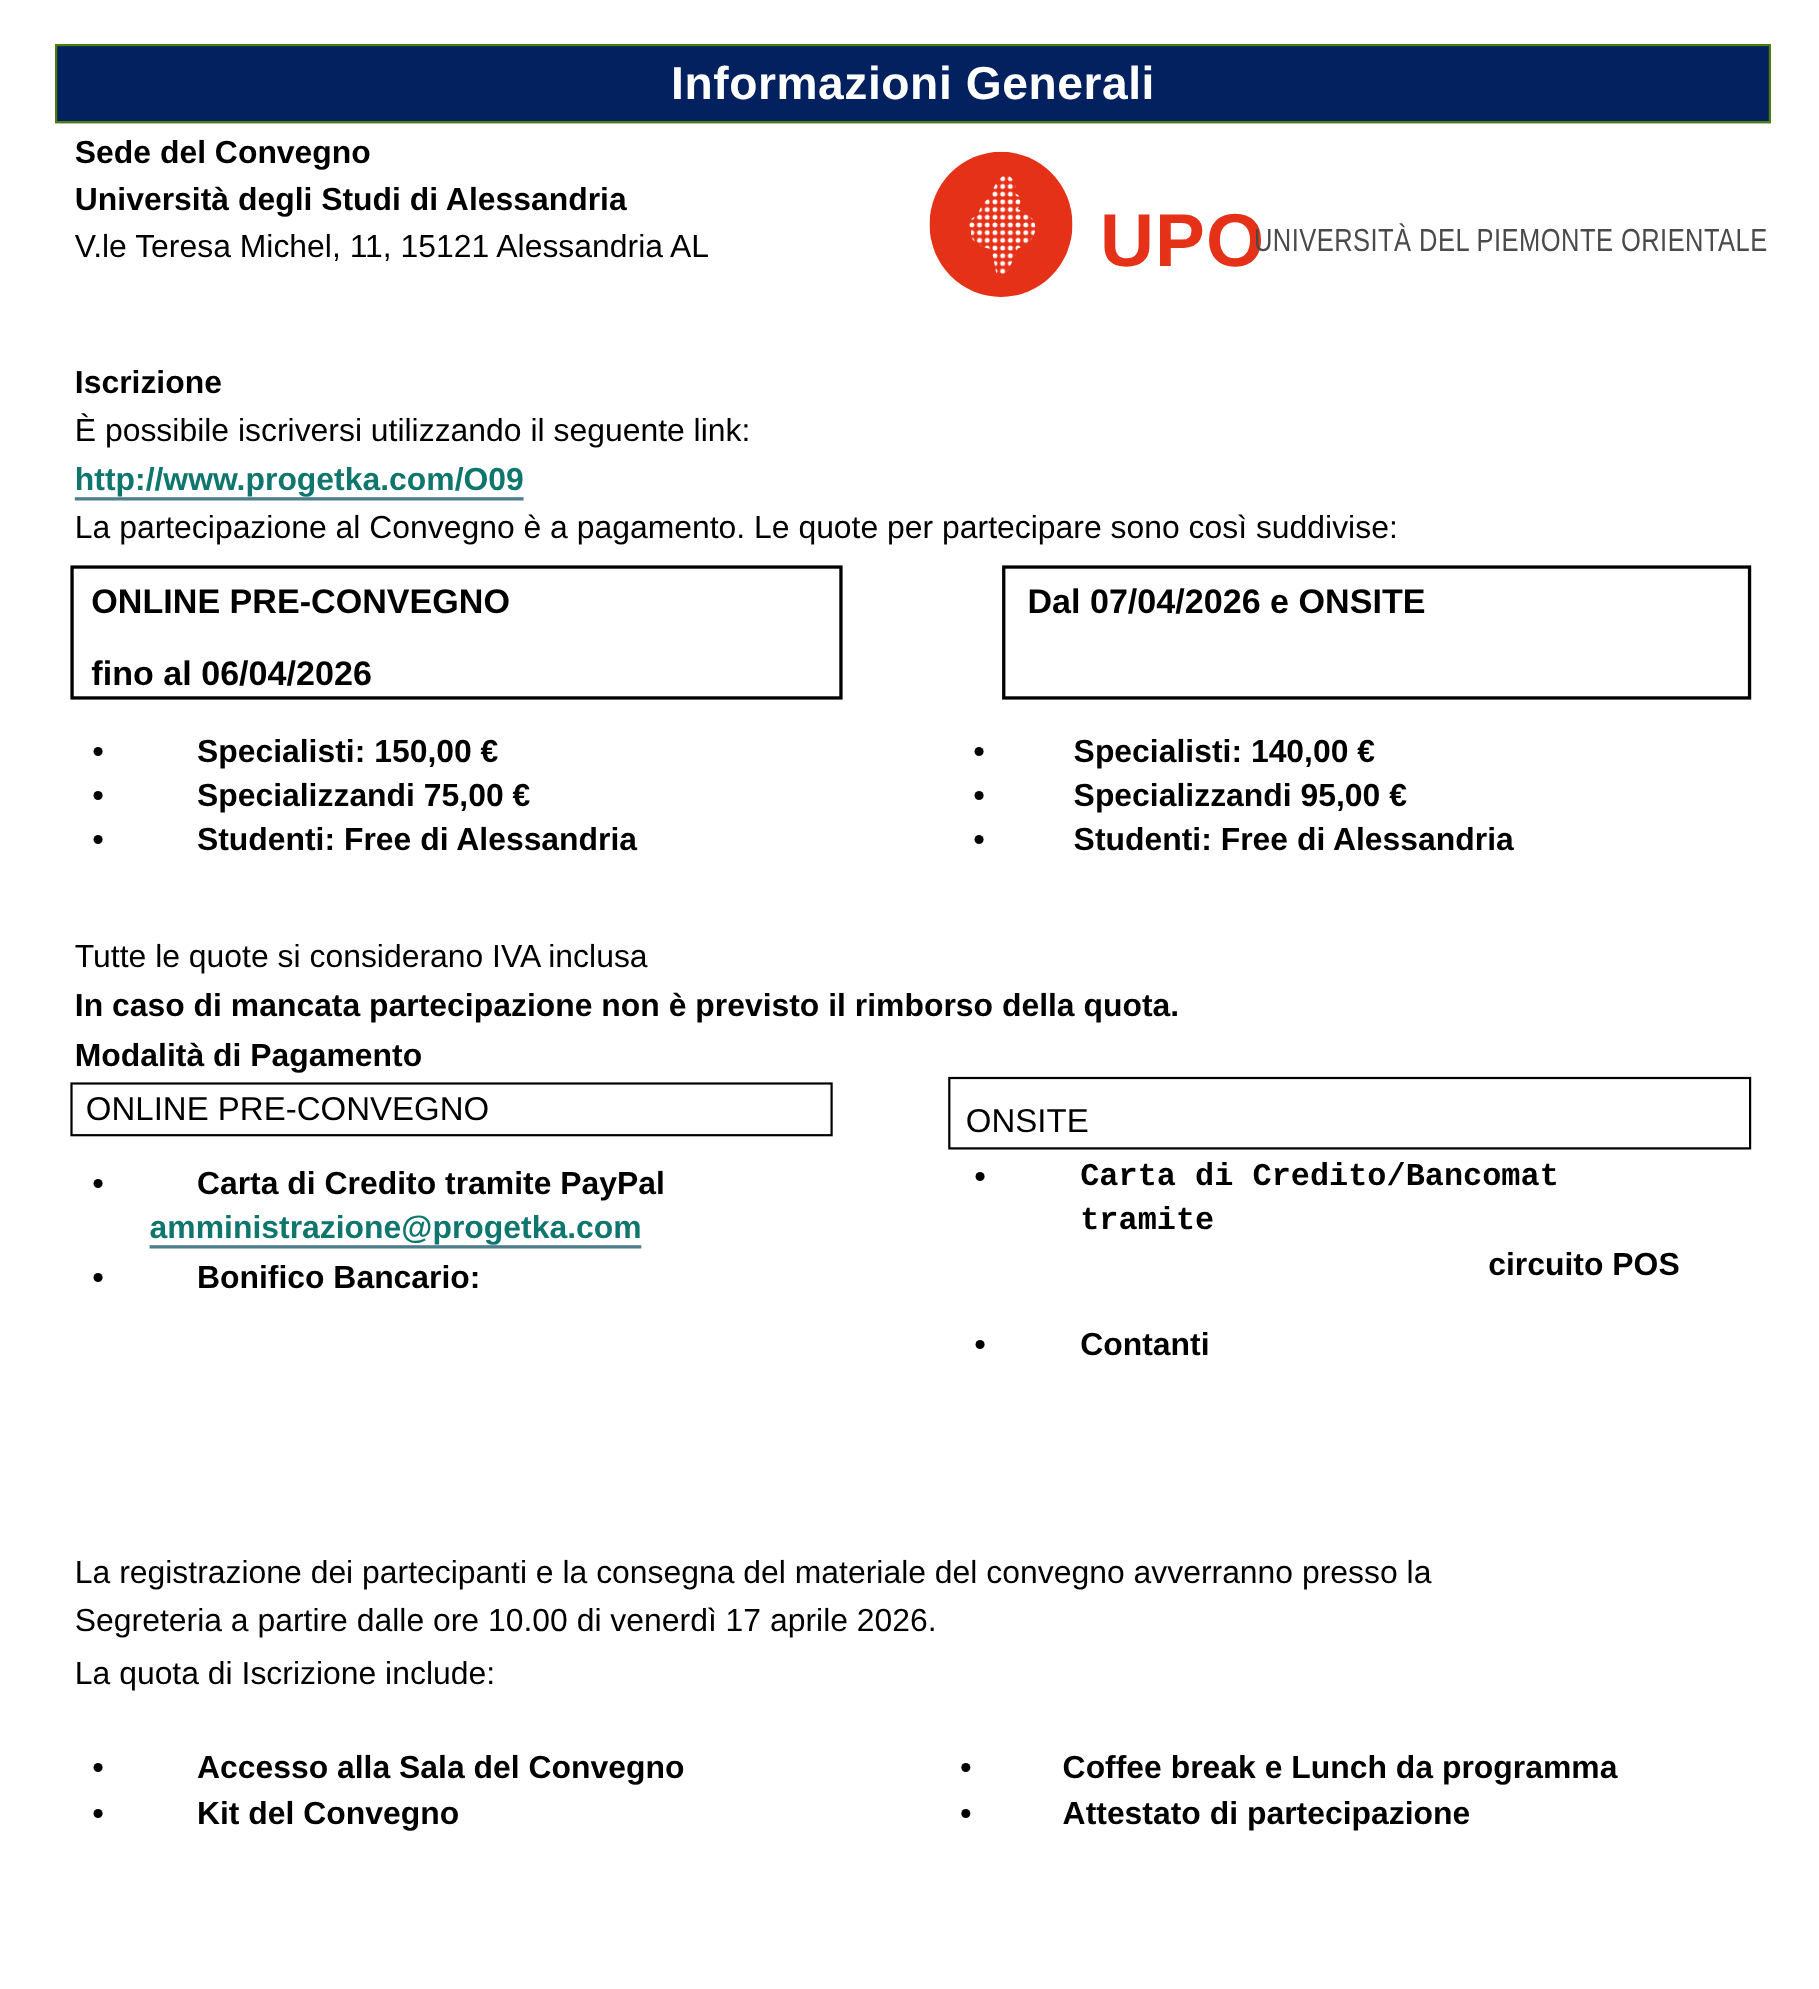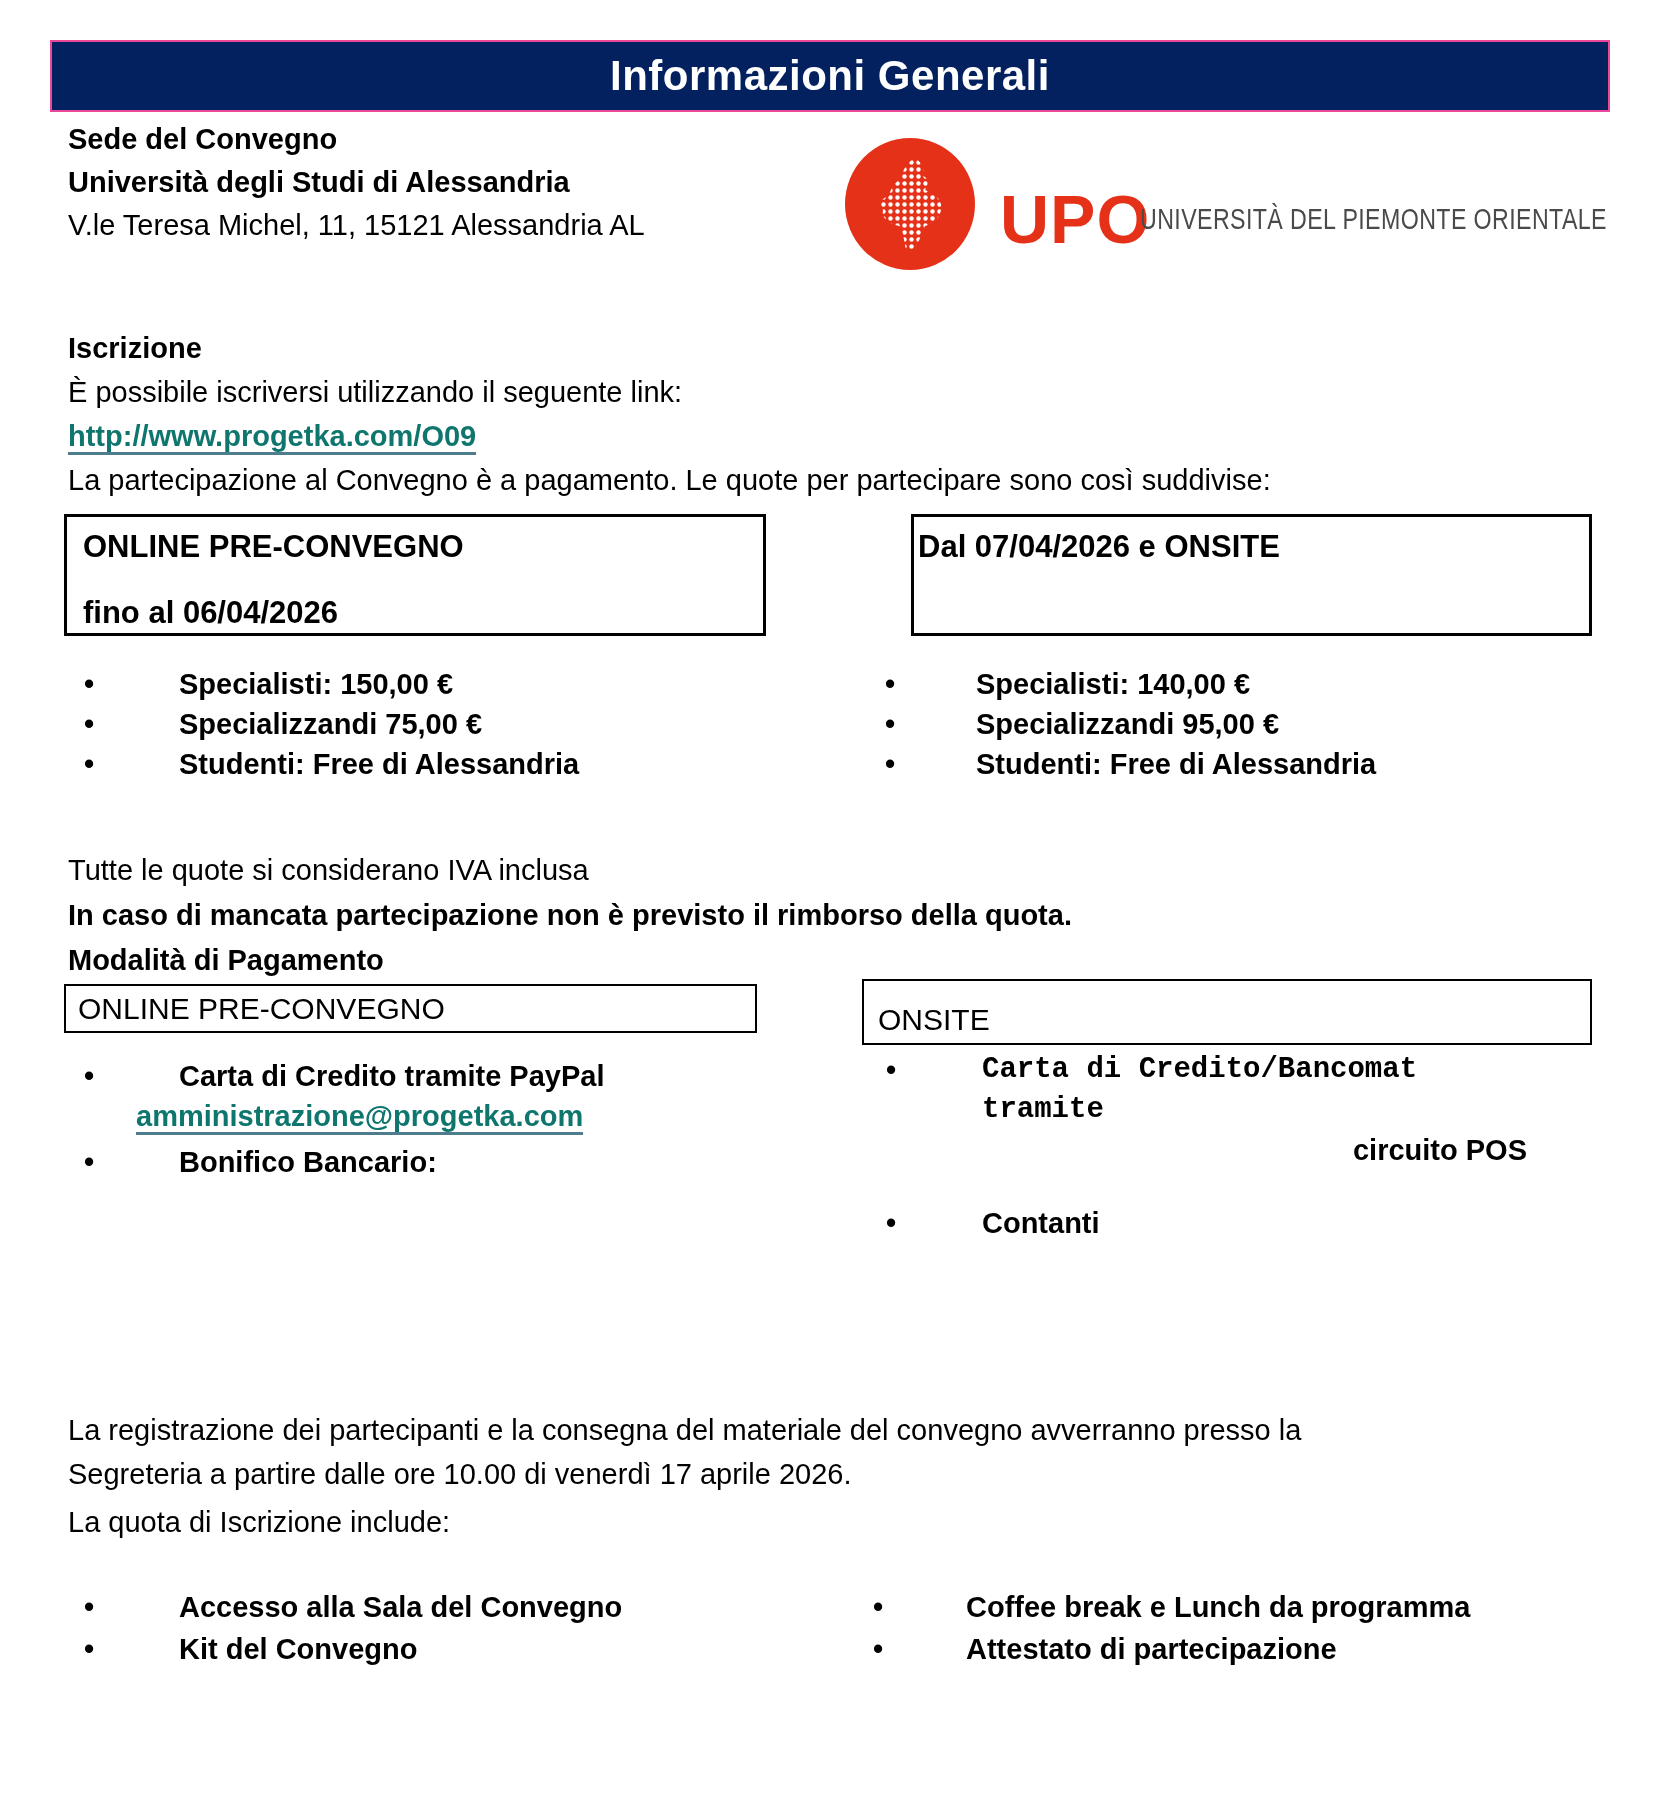--- a/index.html
+++ b/index.html
@@ -1,40 +1,40 @@
 <!DOCTYPE html>
 <html><head>
 <meta charset="utf-8">
 <style>
   html,body { margin:0; padding:0; background:#fff; }
   body { font-family:"Liberation Sans", sans-serif; color:#000; }
   .page { position:relative; width:1654px; height:1808px; background:#fff; overflow:hidden; }
 
   
   .title-bar { position:absolute; left:50px; top:40px; width:1556px; height:68px;
-    background:#02215e; border:2px solid #ec4899; display:flex; align-items:center; justify-content:center; }
+    background:#02215e; border:2px solid #4d7c0f; display:flex; align-items:center; justify-content:center; }
   .title-bar .t { color:#fff; font-weight:bold; font-size:42px; letter-spacing:0.5px; }
 
   
   .venue { position:absolute; left:68px; top:118px; font-size:29px; line-height:43px; }
 
   
   .logo-circle { position:absolute; left:845px; top:138px; width:130px; height:132px; }
   .logo-upo { position:absolute; left:1000px; top:180px; font-size:68px; font-weight:bold; color:#e63119; letter-spacing:1px; }
   .logo-name { position:absolute; left:1140px; top:203px; font-size:29px; color:#4a4a4a;
     letter-spacing:0.5px; transform:scaleX(0.80); transform-origin:left center; white-space:nowrap; }
 
   
   .reg { position:absolute; left:68px; top:326px; font-size:29px; line-height:44px; }
   .link { color:#0f766e; font-weight:bold; text-decoration:none; border-bottom:3px solid #4e7d8e; cursor:pointer;text-align:center; }
 
   
   .feebox { position:absolute; border:3px solid #000; background:#fff; box-sizing:border-box; }
   .feebox.left  { left:64px;  top:514px; width:702px; height:122px; padding:12px 16px; }
-  .feebox.right { left:911px; top:514px; width:681px; height:122px; padding:12px 4px; }
+  .feebox.right { left:911px; top:514px; width:681px; height:122px; padding:12px 20px; }
   .feebox .l1 { font-size:31px; font-weight:bold; }
   .feebox .l2 { font-size:31px; font-weight:bold; margin-top:30px; }
 
   
   .bullets { position:absolute; font-size:29px; font-weight:bold; }
   .bullet-row { display:flex; align-items:flex-start; }
   .bullet-row .dot { flex:0 0 auto; }
   .fees-l { left:68px; top:664px; width:720px; }
   .fees-r { left:858px; top:664px; width:760px; }
   .fees-l .bullet-row, .fees-r .bullet-row { line-height:40px; }

